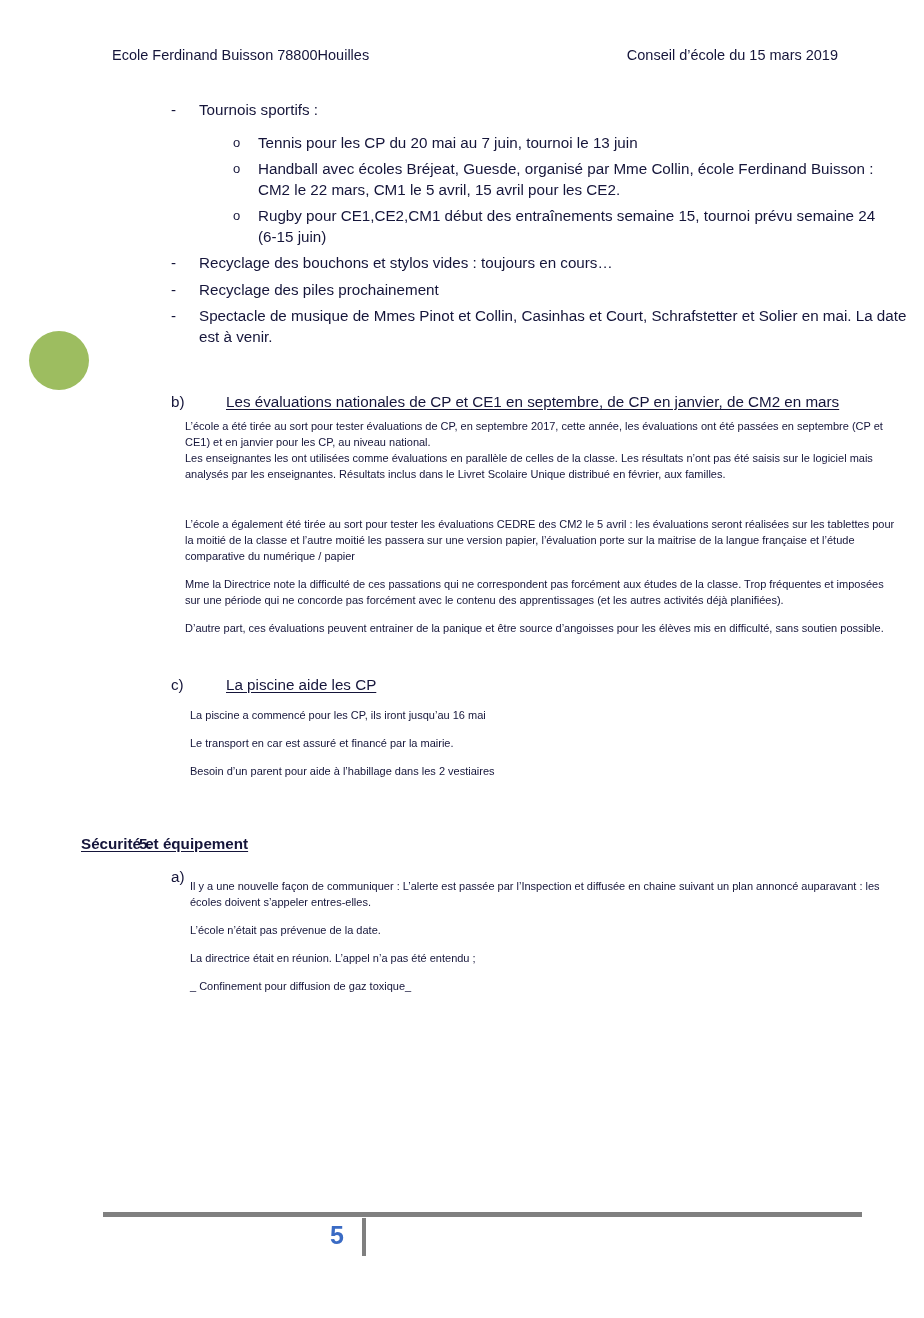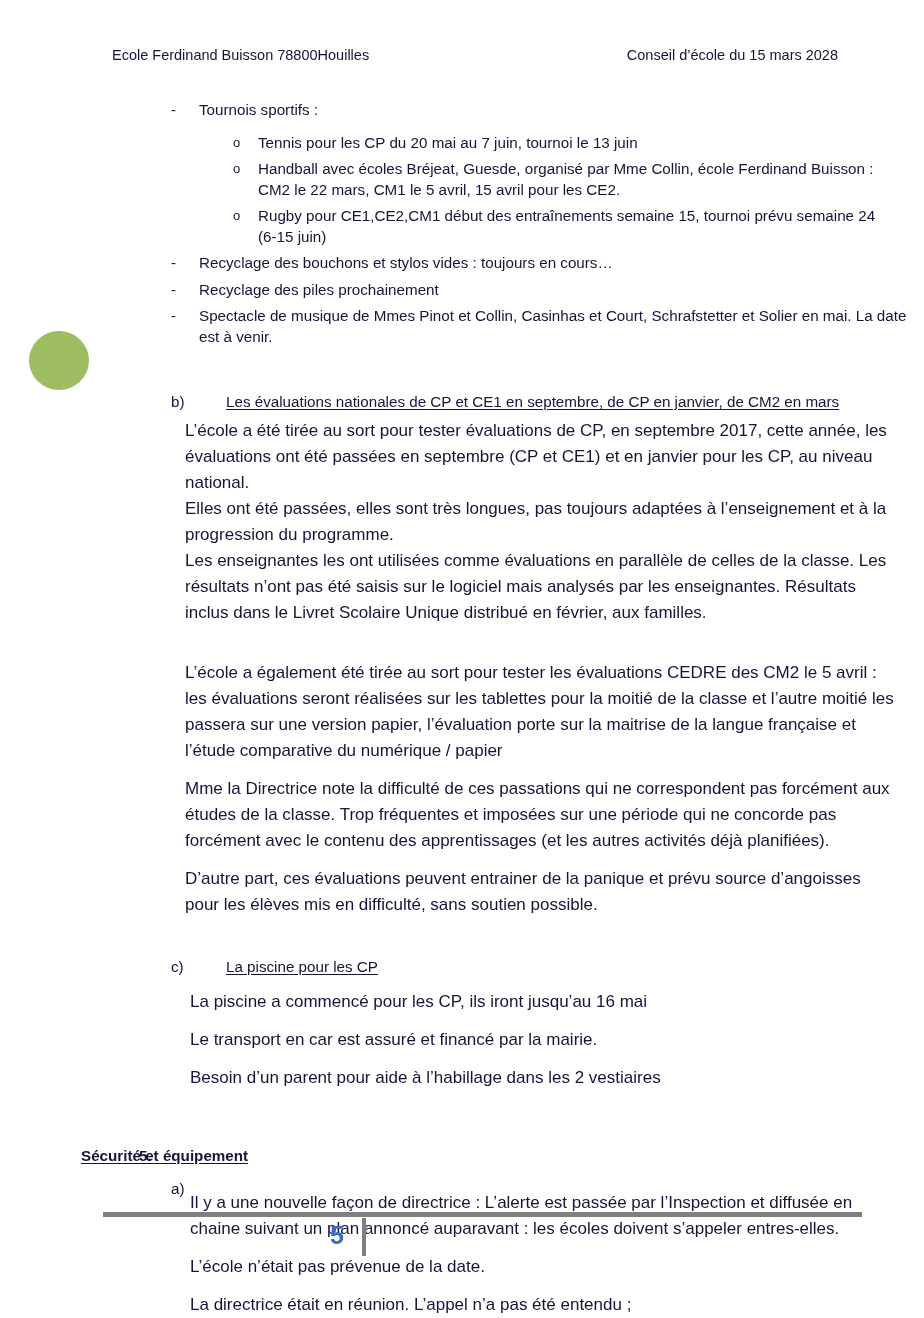--- a/index.html
+++ b/index.html
@@ -139,22 +139,22 @@
   }
   .numbered > .num-txt {
     display: block;
     margin-left: 81px;
     text-decoration: underline;
     text-underline-offset: 2px;
   }
 
   
   .para {
-    font-size: 17px;
-    line-height: 26px;
+    font-size: 11px;
+    line-height: 16px;
     margin-left: 185px;
     margin-right: 26px;
   }
 
   .para.indent-c {
     margin-left: 190px;
   }
 
   
   .footer-rule {
@@ -183,21 +183,21 @@
     background: #7f7f7f;
   }
 </style>
 </head>
 <body>
 
 <div class="page">
 
   <div class="doc-header">
     <span class="hdr-left">Ecole Ferdinand Buisson 78800Houilles</span>
-    <span class="hdr-right">Conseil d’école du 15 mars 2028</span>
+    <span class="hdr-right">Conseil d’école du 15 mars 2019</span>
   </div>
 
   <div class="green-blob"></div>
 
   <div class="content">
 
     <div class="dash-item">
       <span class="marker">-</span>
       <span class="txt">Tournois sportifs :</span>
     </div>
@@ -246,43 +246,42 @@
     <div class="lettered">
       <span class="letter">b)</span>
       <span class="head-txt">
         <span class="u">Les évaluations nationales de CP et CE1 en septembre, de CP en janvier, de CM2 en mars</span>
       </span>
     </div>
 
     <div class="gap-sm"></div>
 
     <div class="para">L’école a été tirée au sort pour tester évaluations de CP, en septembre 2017, cette année, les évaluations ont été passées en septembre (CP et CE1) et en janvier pour les CP, au niveau national.</div>
-    <div class="para">Elles ont été passées, elles sont très longues, pas toujours adaptées à l’enseignement et à la progression du programme.</div>
     <div class="para">Les enseignantes les ont utilisées comme évaluations en parallèle de celles de la classe. Les résultats n’ont pas été saisis sur le logiciel mais analysés par les enseignantes. Résultats inclus dans le Livret Scolaire Unique distribué en février, aux familles.</div>
 
     <div class="gap-lg"></div>
     <div class="gap-md"></div>
 
     <div class="para">L’école a également été tirée au sort pour tester les évaluations CEDRE des CM2 le 5 avril : les évaluations seront réalisées sur les tablettes pour la moitié de la classe et l’autre moitié les passera sur une version papier, l’évaluation porte sur la maitrise de la langue française et l’étude comparative du numérique / papier</div>
 
     <div class="gap-md"></div>
 
     <div class="para">Mme la Directrice note la difficulté de ces passations qui ne correspondent pas forcément aux études de la classe. Trop fréquentes et imposées sur une période qui ne concorde pas forcément avec le contenu des apprentissages (et les autres activités déjà planifiées).</div>
 
     <div class="gap-md"></div>
 
-    <div class="para">D’autre part, ces évaluations peuvent entrainer de la panique et prévu source d’angoisses pour les élèves mis en difficulté, sans soutien possible.</div>
+    <div class="para">D’autre part, ces évaluations peuvent entrainer de la panique et être source d’angoisses pour les élèves mis en difficulté, sans soutien possible.</div>
 
     <div class="gap-xl"></div>
     <div class="gap-sm"></div>
 
     <div class="lettered">
       <span class="letter">c)</span>
       <span class="head-txt">
-        <span class="u">La piscine pour les CP</span>
+        <span class="u">La piscine aide les CP</span>
       </span>
     </div>
 
     <div class="gap-md"></div>
 
     <div class="para indent-c">La piscine a commencé pour les CP, ils iront jusqu’au 16 mai</div>
     <div class="gap-md"></div>
     <div class="para indent-c">Le transport en car est assuré et financé par la mairie.</div>
     <div class="gap-md"></div>
     <div class="para indent-c">Besoin d’un parent pour aide à l’habillage dans les 2 vestiaires</div>
@@ -296,21 +295,21 @@
     </div>
 
     <div class="gap-md"></div>
 
     <div class="lettered">
       <span class="letter">a)</span>
     </div>
 
     <div class="gap-md"></div>
 
-    <div class="para indent-c">Il y a une nouvelle façon de directrice : L’alerte est passée par l’Inspection et diffusée en chaine suivant un plan annoncé auparavant : les écoles doivent s’appeler entres-elles.</div>
+    <div class="para indent-c">Il y a une nouvelle façon de communiquer : L’alerte est passée par l’Inspection et diffusée en chaine suivant un plan annoncé auparavant : les écoles doivent s’appeler entres-elles.</div>
     <div class="gap-md"></div>
     <div class="para indent-c">L’école n’était pas prévenue de la date.</div>
     <div class="gap-md"></div>
     <div class="para indent-c">La directrice était en réunion. L’appel n’a pas été entendu ;</div>
     <div class="gap-md"></div>
     <div class="para indent-c">_ Confinement pour diffusion de gaz toxique_</div>
 
   </div>
 
   <div class="footer-rule"></div>

